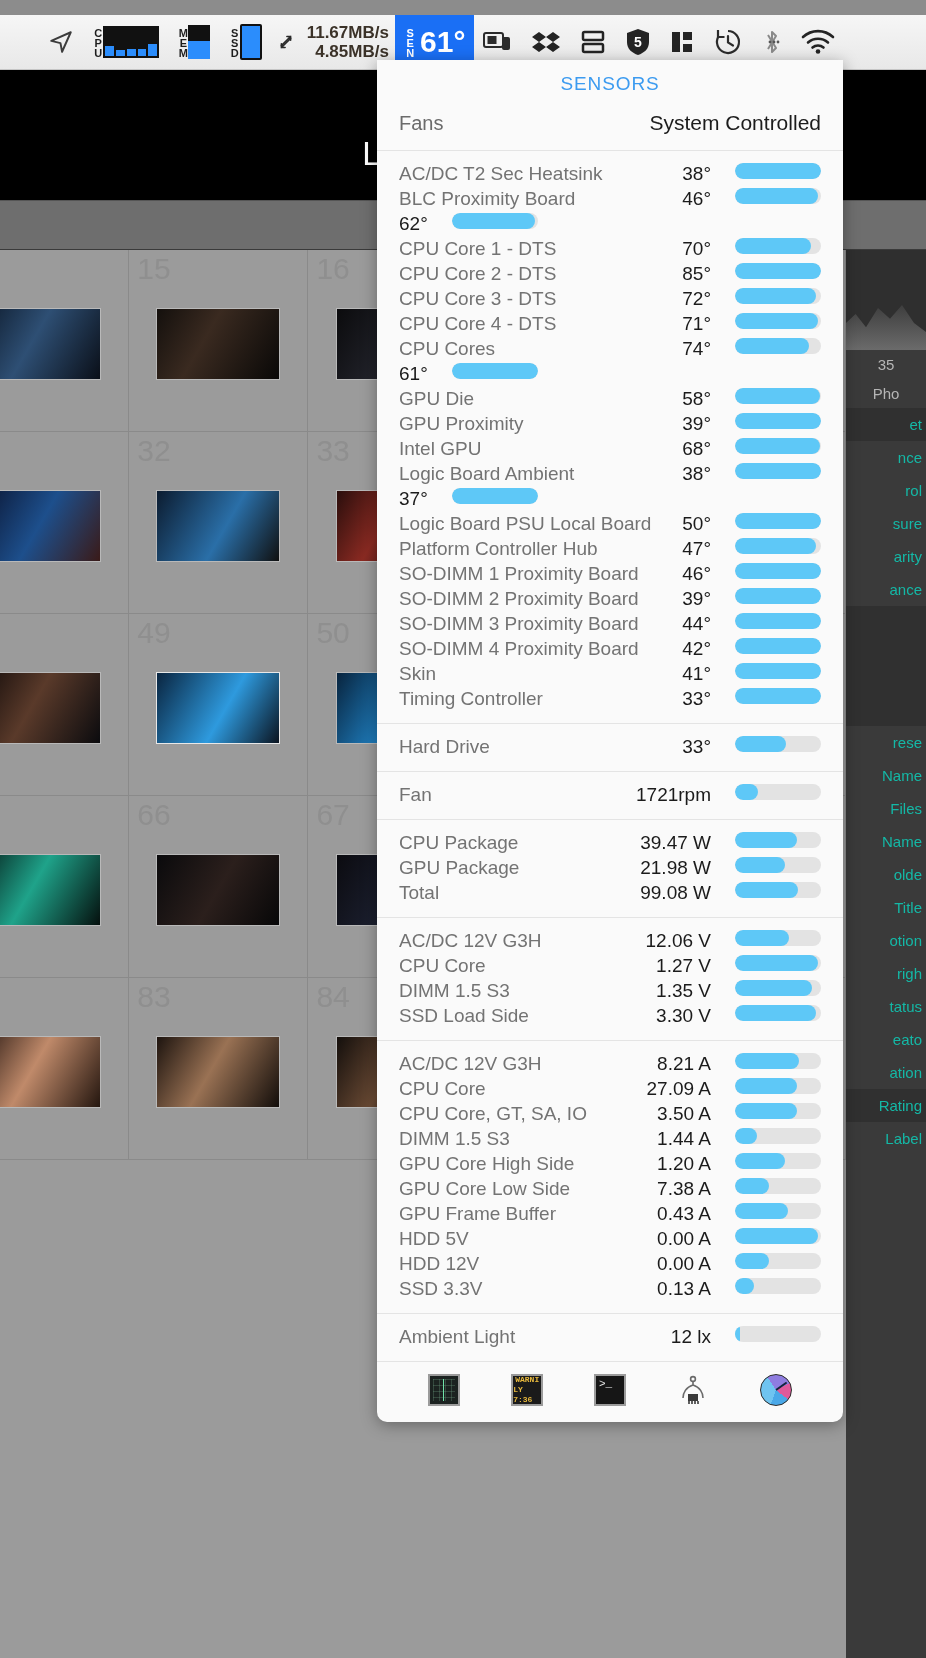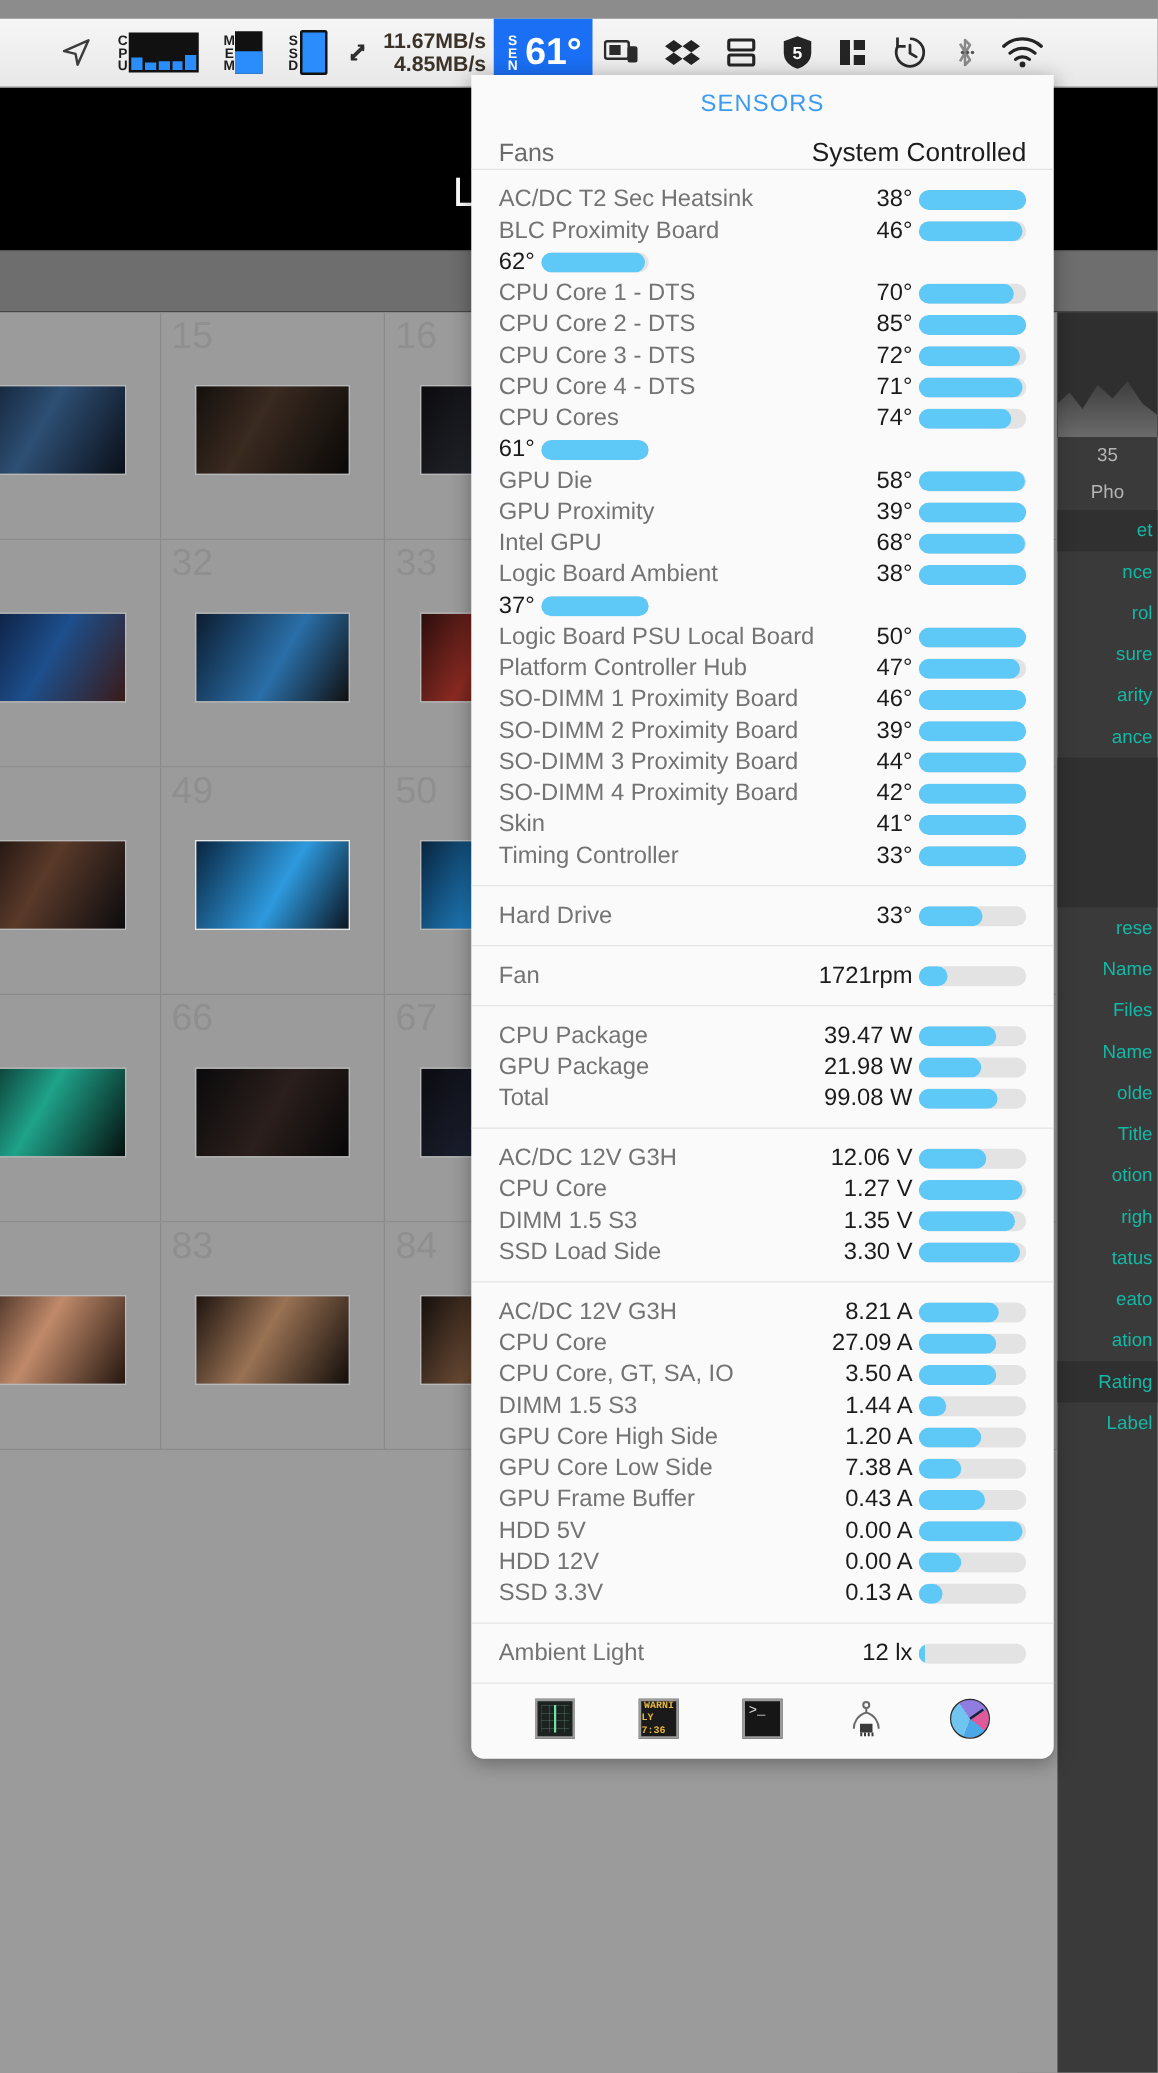--- a/index.html
+++ b/index.html
@@ -119,40 +119,40 @@
     border-radius: 0 0 10px 10px;
     box-shadow: 0 3px 16px rgba(0,0,0,.34);
     overflow: hidden;
   }
   .pop-title {
     text-align: center; color: #3c9bf0; font-size: 19px;
     padding: 13px 0 11px; letter-spacing: .9px;
   }
   .pop-fans {
     display: flex; justify-content: space-between; align-items: baseline;
-    padding: 5px 22px 0 22px;
+    padding: 5px 22px 15px 22px;
     border-bottom: 1px solid #e4e4e4;
     gap: 16px;
   }
   .pop-fans .lbl { color: #6b6b6b; font-size: 20px; }
   .pop-fans .val { color: #1c1c1c; font-size: 21px; }
 
   .group { padding: 11px 0 11px 0; border-bottom: 1px solid #e4e4e4; }
   .group:last-of-type { border-bottom: none; }
 
   .row {
-    display: flex; align-items: center;
+    display: flex; align-items: flex-start;
     padding: 1px 22px 1px 22px; height: 25px;
   }
   .row .name {
     flex: 1; color: #737373; font-size: 19px; white-space: nowrap;
   }
   .row .val {
     color: #1b1b1b; font-size: 19px; text-align: right;
-    margin-right: 5px; white-space: nowrap;
+    margin-right: 24px; white-space: nowrap;
   }
   .track {
     width: 86px; height: 16px; background: #e3e3e3; border-radius: 8px;
     overflow: hidden; flex: none;
   }
   .track i { display: block; height: 100%; background: #5ec8f7; border-radius: 8px; }
 
   
   .pop-toolbar {
     display: flex; align-items: center; justify-content: space-around;

